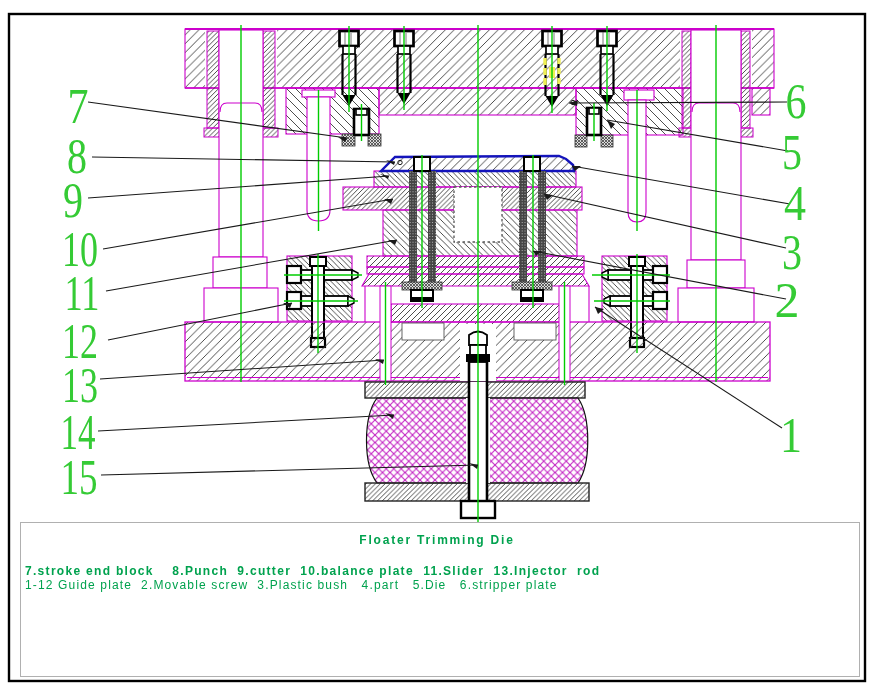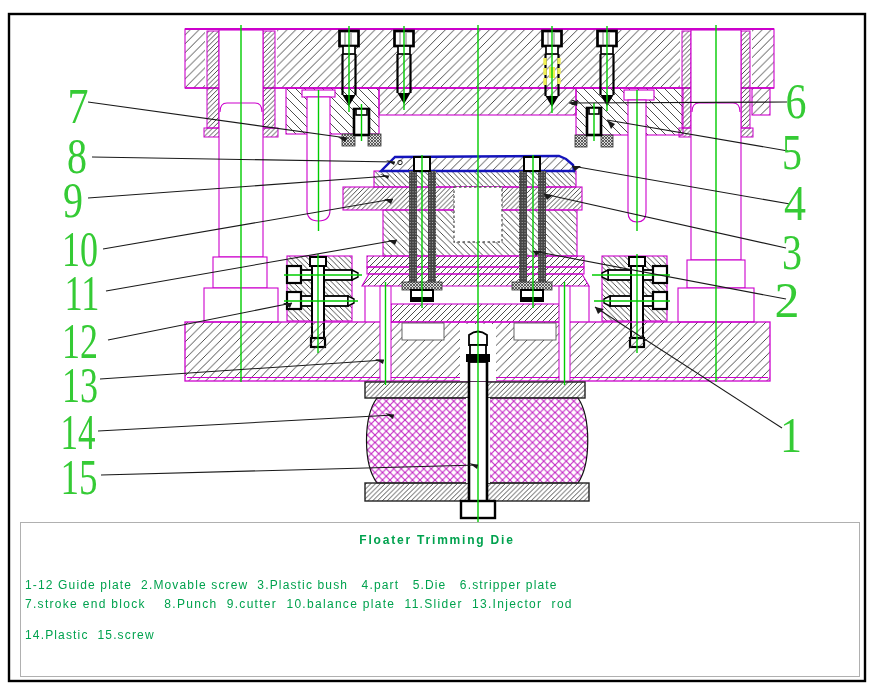--- a/index.html
+++ b/index.html
@@ -319,15 +319,14 @@
   <text x="792" y="269" textLength="20" lengthAdjust="spacingAndGlyphs">3</text>
   <text x="787" y="317" textLength="25" lengthAdjust="spacingAndGlyphs">2</text>
   <text x="791" y="452" textLength="22" lengthAdjust="spacingAndGlyphs">1</text>
 </g>
 </g>
 </svg>
 
 <div style="position:absolute;left:20px;top:522px;width:838px;height:153px;border:1.5px solid #b0b0b0;background:#ffffff;"></div>
 <div class="cap" style="left:0px;top:533px;width:874px;text-align:center;font-weight:bold;letter-spacing:1.8px;">Floater Trimming Die</div>
 <div class="cap" style="left:25px;top:566px;margin-top:12px;">1-12 Guide plate&nbsp;&nbsp;2.Movable screw&nbsp;&nbsp;3.Plastic bush&nbsp;&nbsp;&nbsp;4.part&nbsp;&nbsp;&nbsp;5.Die&nbsp;&nbsp;&nbsp;6.stripper plate</div>
-<div class="cap" style="left:25px;top:597px;letter-spacing:1.3px;">7.stroke end block&nbsp;&nbsp;&nbsp;&nbsp;8.Punch&nbsp;&nbsp;9.cutter&nbsp;&nbsp;10.balance plate&nbsp;&nbsp;11.Slider&nbsp;&nbsp;13.Injector&nbsp;&nbsp;rod</div>
-<div class="cap" style="left:25px;top:628px;">14.Plastic&nbsp;&nbsp;15.screw</div>
+<div class="cap" style="left:25px;top:564px;letter-spacing:1.3px;font-weight:bold;">7.stroke end block&nbsp;&nbsp;&nbsp;&nbsp;8.Punch&nbsp;&nbsp;9.cutter&nbsp;&nbsp;10.balance plate&nbsp;&nbsp;11.Slider&nbsp;&nbsp;13.Injector&nbsp;&nbsp;rod</div>
 </div>
 
 </body></html>

